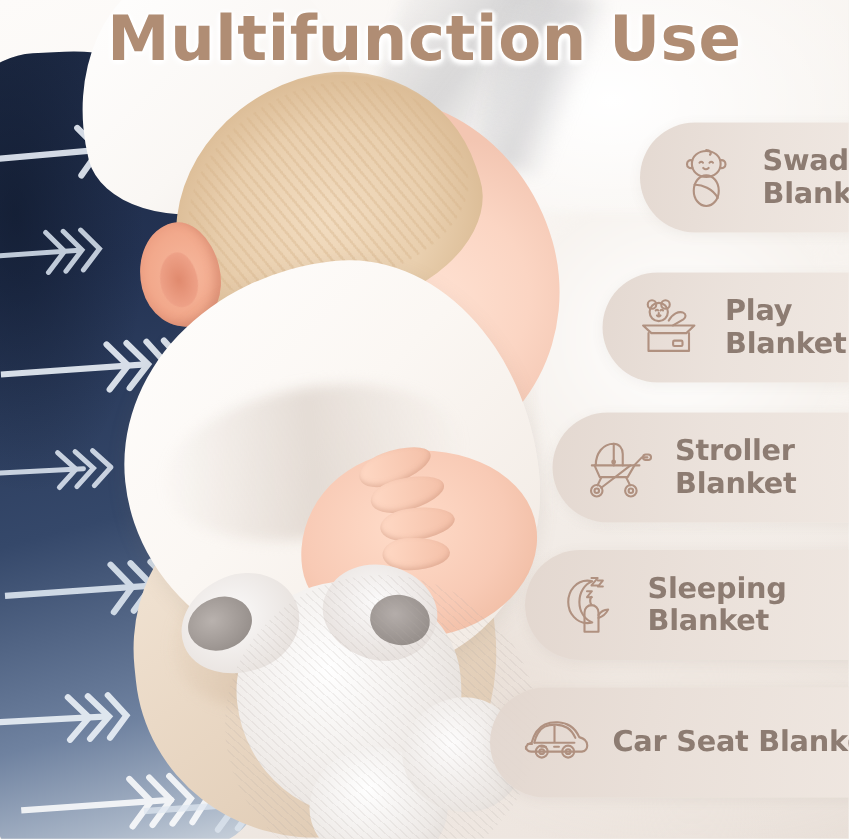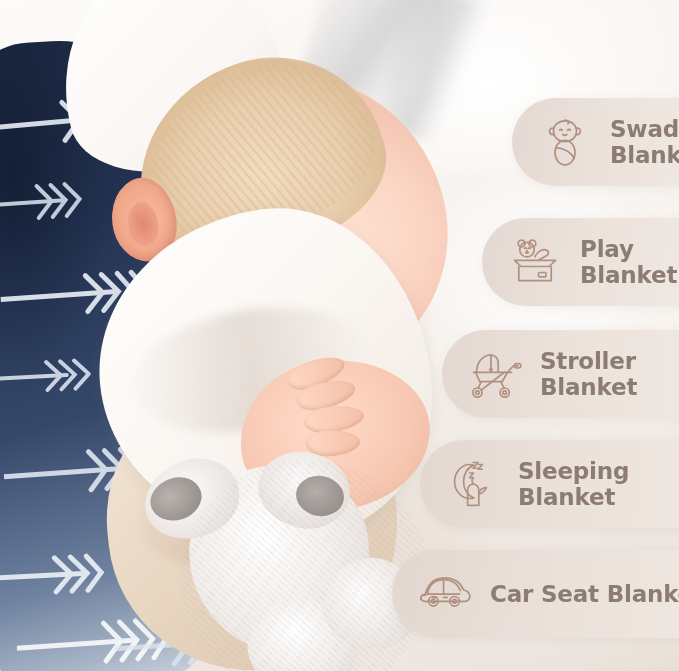--- a/index.html
+++ b/index.html
@@ -422,20 +422,21 @@
       <div class="plush-arm-l"></div>
       <div class="plush-arm-r"></div>
       <div class="plush-paw-l"></div>
       <div class="plush-paw-r"></div>
       <div class="plush-foot"></div>
       <div class="plush-foot2"></div>
       <div class="plush-texture"></div>
     </div>
   </div>
 
+  <div class="title">Multifunction Use</div>
 
   <div class="cards">
 
     <div class="card c0">
       <span class="icon">
         <svg viewBox="0 0 62 62" width="62" height="62" fill="none" stroke="#b09180" stroke-width="1.7" stroke-linecap="round" stroke-linejoin="round">
           <path d="M31 9c3 0 4.5 2 3 3.8"></path>
           <path d="M19.5 20c0-6 5.2-10.2 11.5-10.2S42.5 14 42.5 20c0 6.2-5 10.6-11.5 10.6S19.5 26.2 19.5 20z"></path>
           <path d="M19.8 17.2c-2.4-.6-4.2.8-4.2 3.1s1.9 3.7 4.3 3.1"></path>
           <path d="M42.2 17.2c2.4-.6 4.2.8 4.2 3.1s-1.9 3.7-4.3 3.1"></path>

